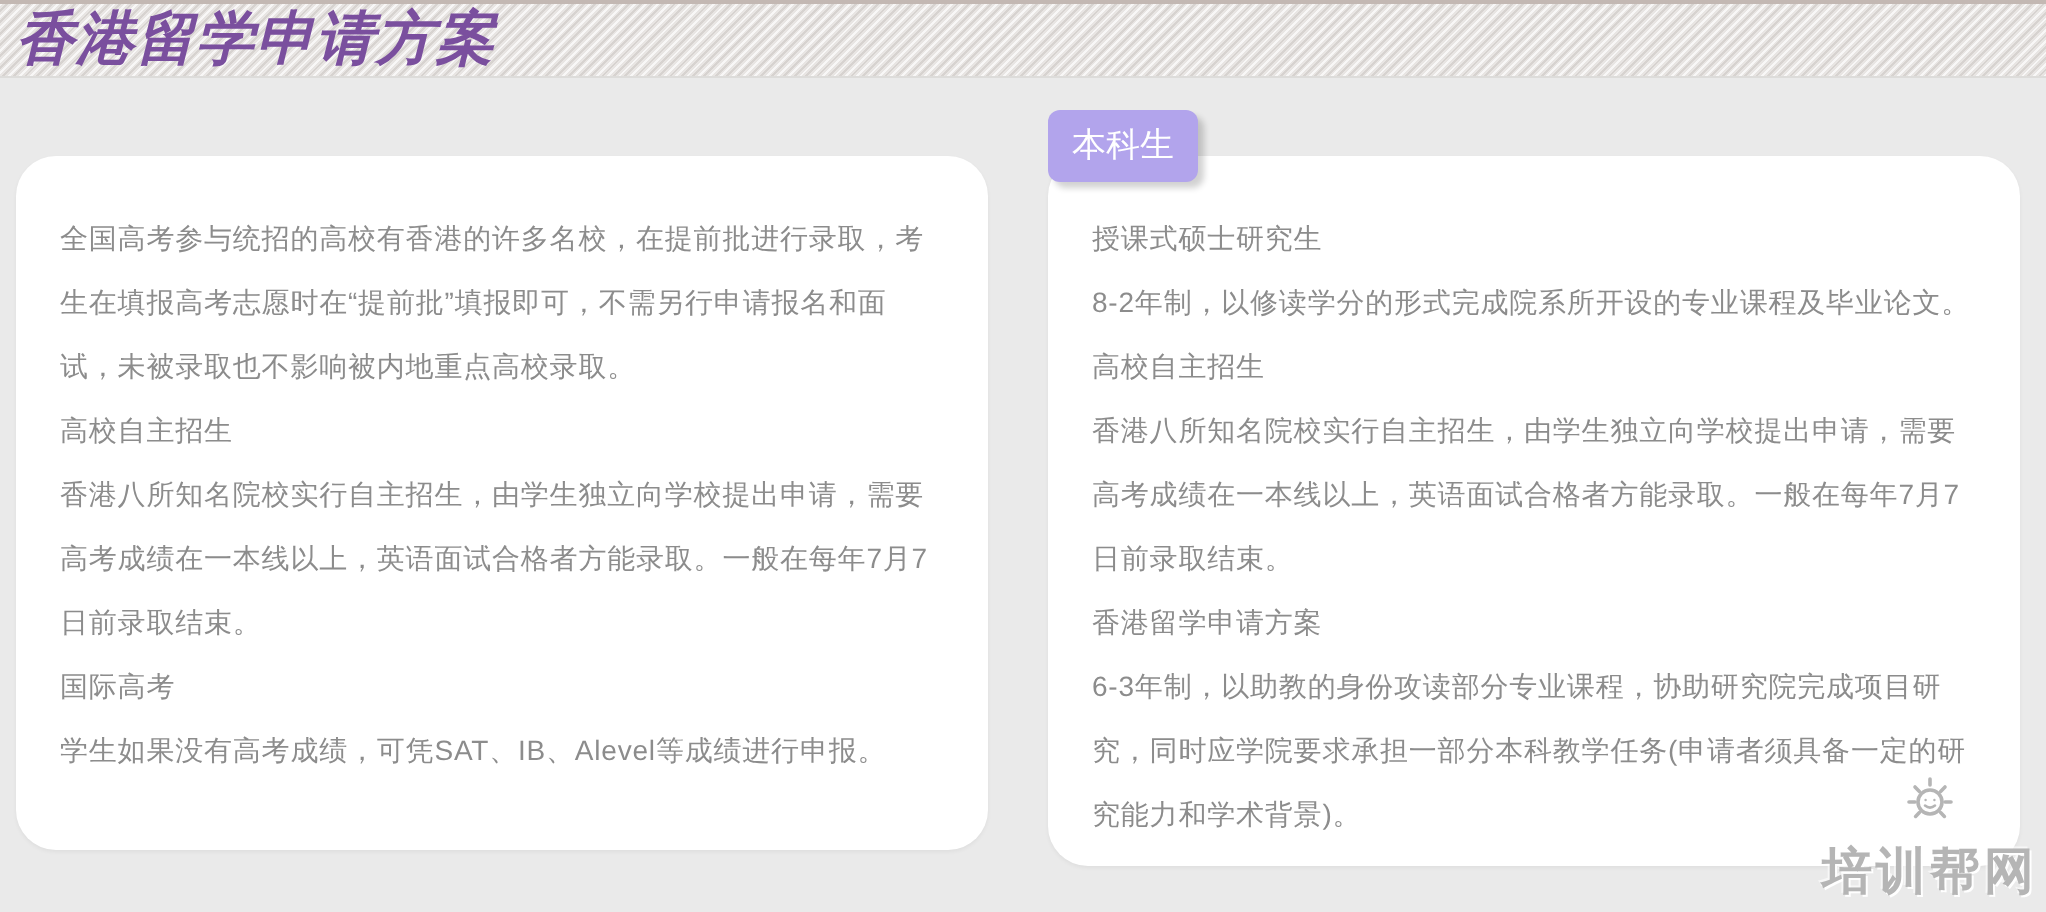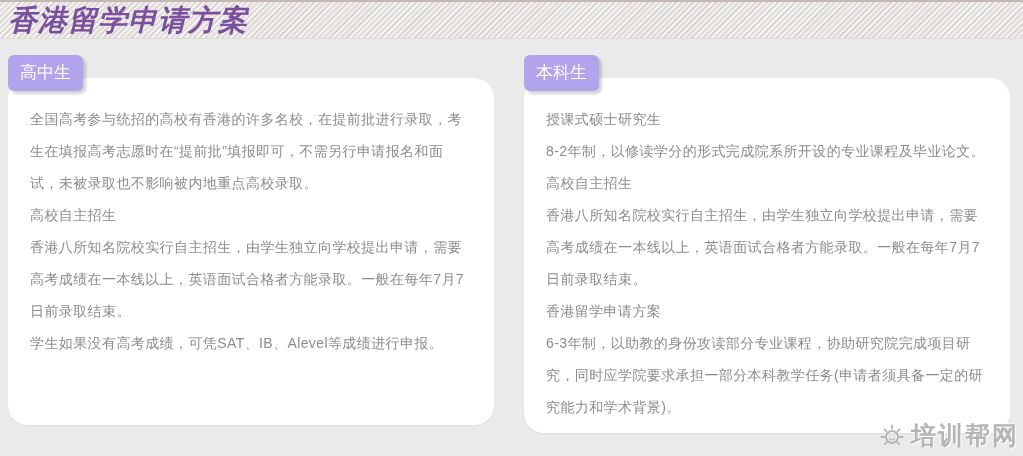--- a/index.html
+++ b/index.html
@@ -67,38 +67,39 @@
     letter-spacing:.4px;
   }
   
   .watermark{
     position:absolute;right:4px;bottom:4px;z-index:5;
     display:flex;align-items:center;gap:6px;
     color:#b5b5b5;
     font-weight:bold;font-size:25px;
     text-shadow:1px 1px 0 #ffffff,-1px -1px 0 rgba(255,255,255,.6);
     letter-spacing:2px;
+    flex-direction:column;
   }
   .watermark svg{display:block;}
 </style>
 </head>
 <body>
 
 <div class="header">
   <h1>香港留学申请方案</h1>
 </div>
 
 <div class="cards">
 
   <section class="card-wrap">
-    <div class="badge">高中生</div>
     <div class="card">
       <p>全国高考参与统招的高校有香港的许多名校，在提前批进行录取，考生在填报高考志愿时在“提前批”填报即可，不需另行申请报名和面试，未被录取也不影响被内地重点高校录取。</p>
       <p>高校自主招生</p>
       <p>香港八所知名院校实行自主招生，由学生独立向学校提出申请，需要高考成绩在一本线以上，英语面试合格者方能录取。一般在每年7月7日前录取结束。</p>
+      <p>国际高考</p>
       <p>学生如果没有高考成绩，可凭SAT、IB、Alevel等成绩进行申报。</p>
     </div>
   </section>
 
   <section class="card-wrap">
     <div class="badge">本科生</div>
     <div class="card">
       <p>授课式硕士研究生</p>
       <p>8-2年制，以修读学分的形式完成院系所开设的专业课程及毕业论文。</p>
       <p>高校自主招生</p>

